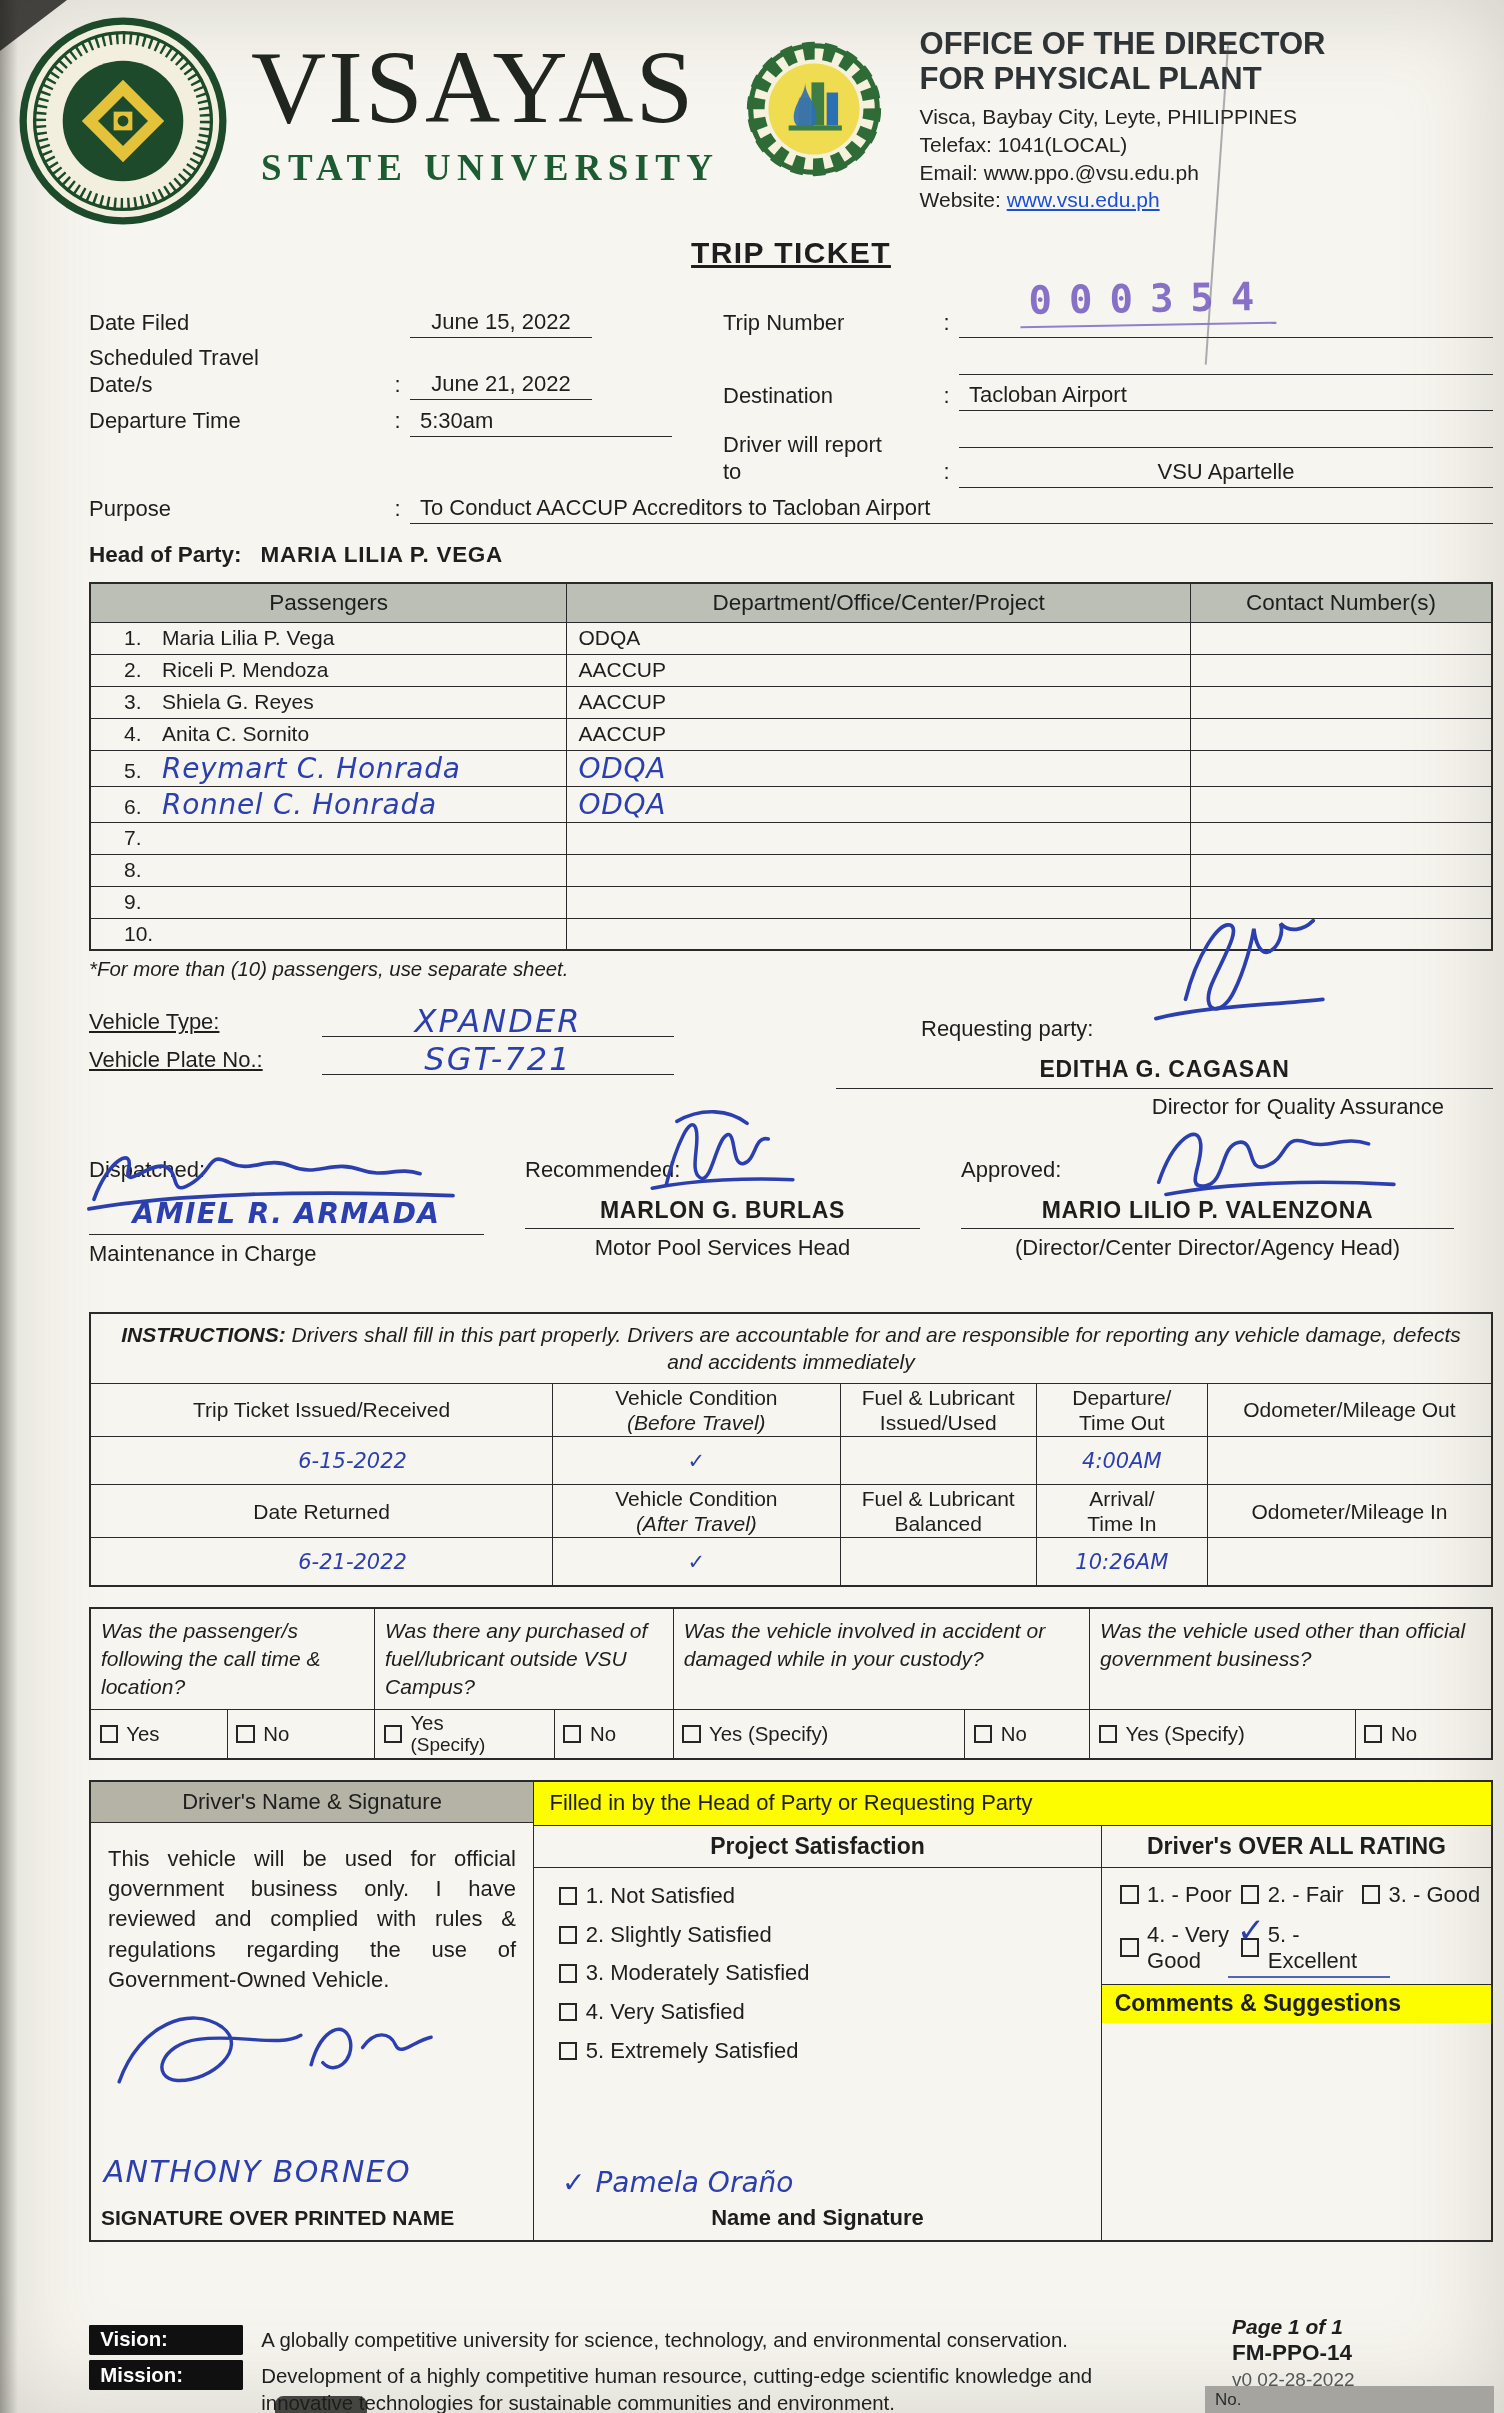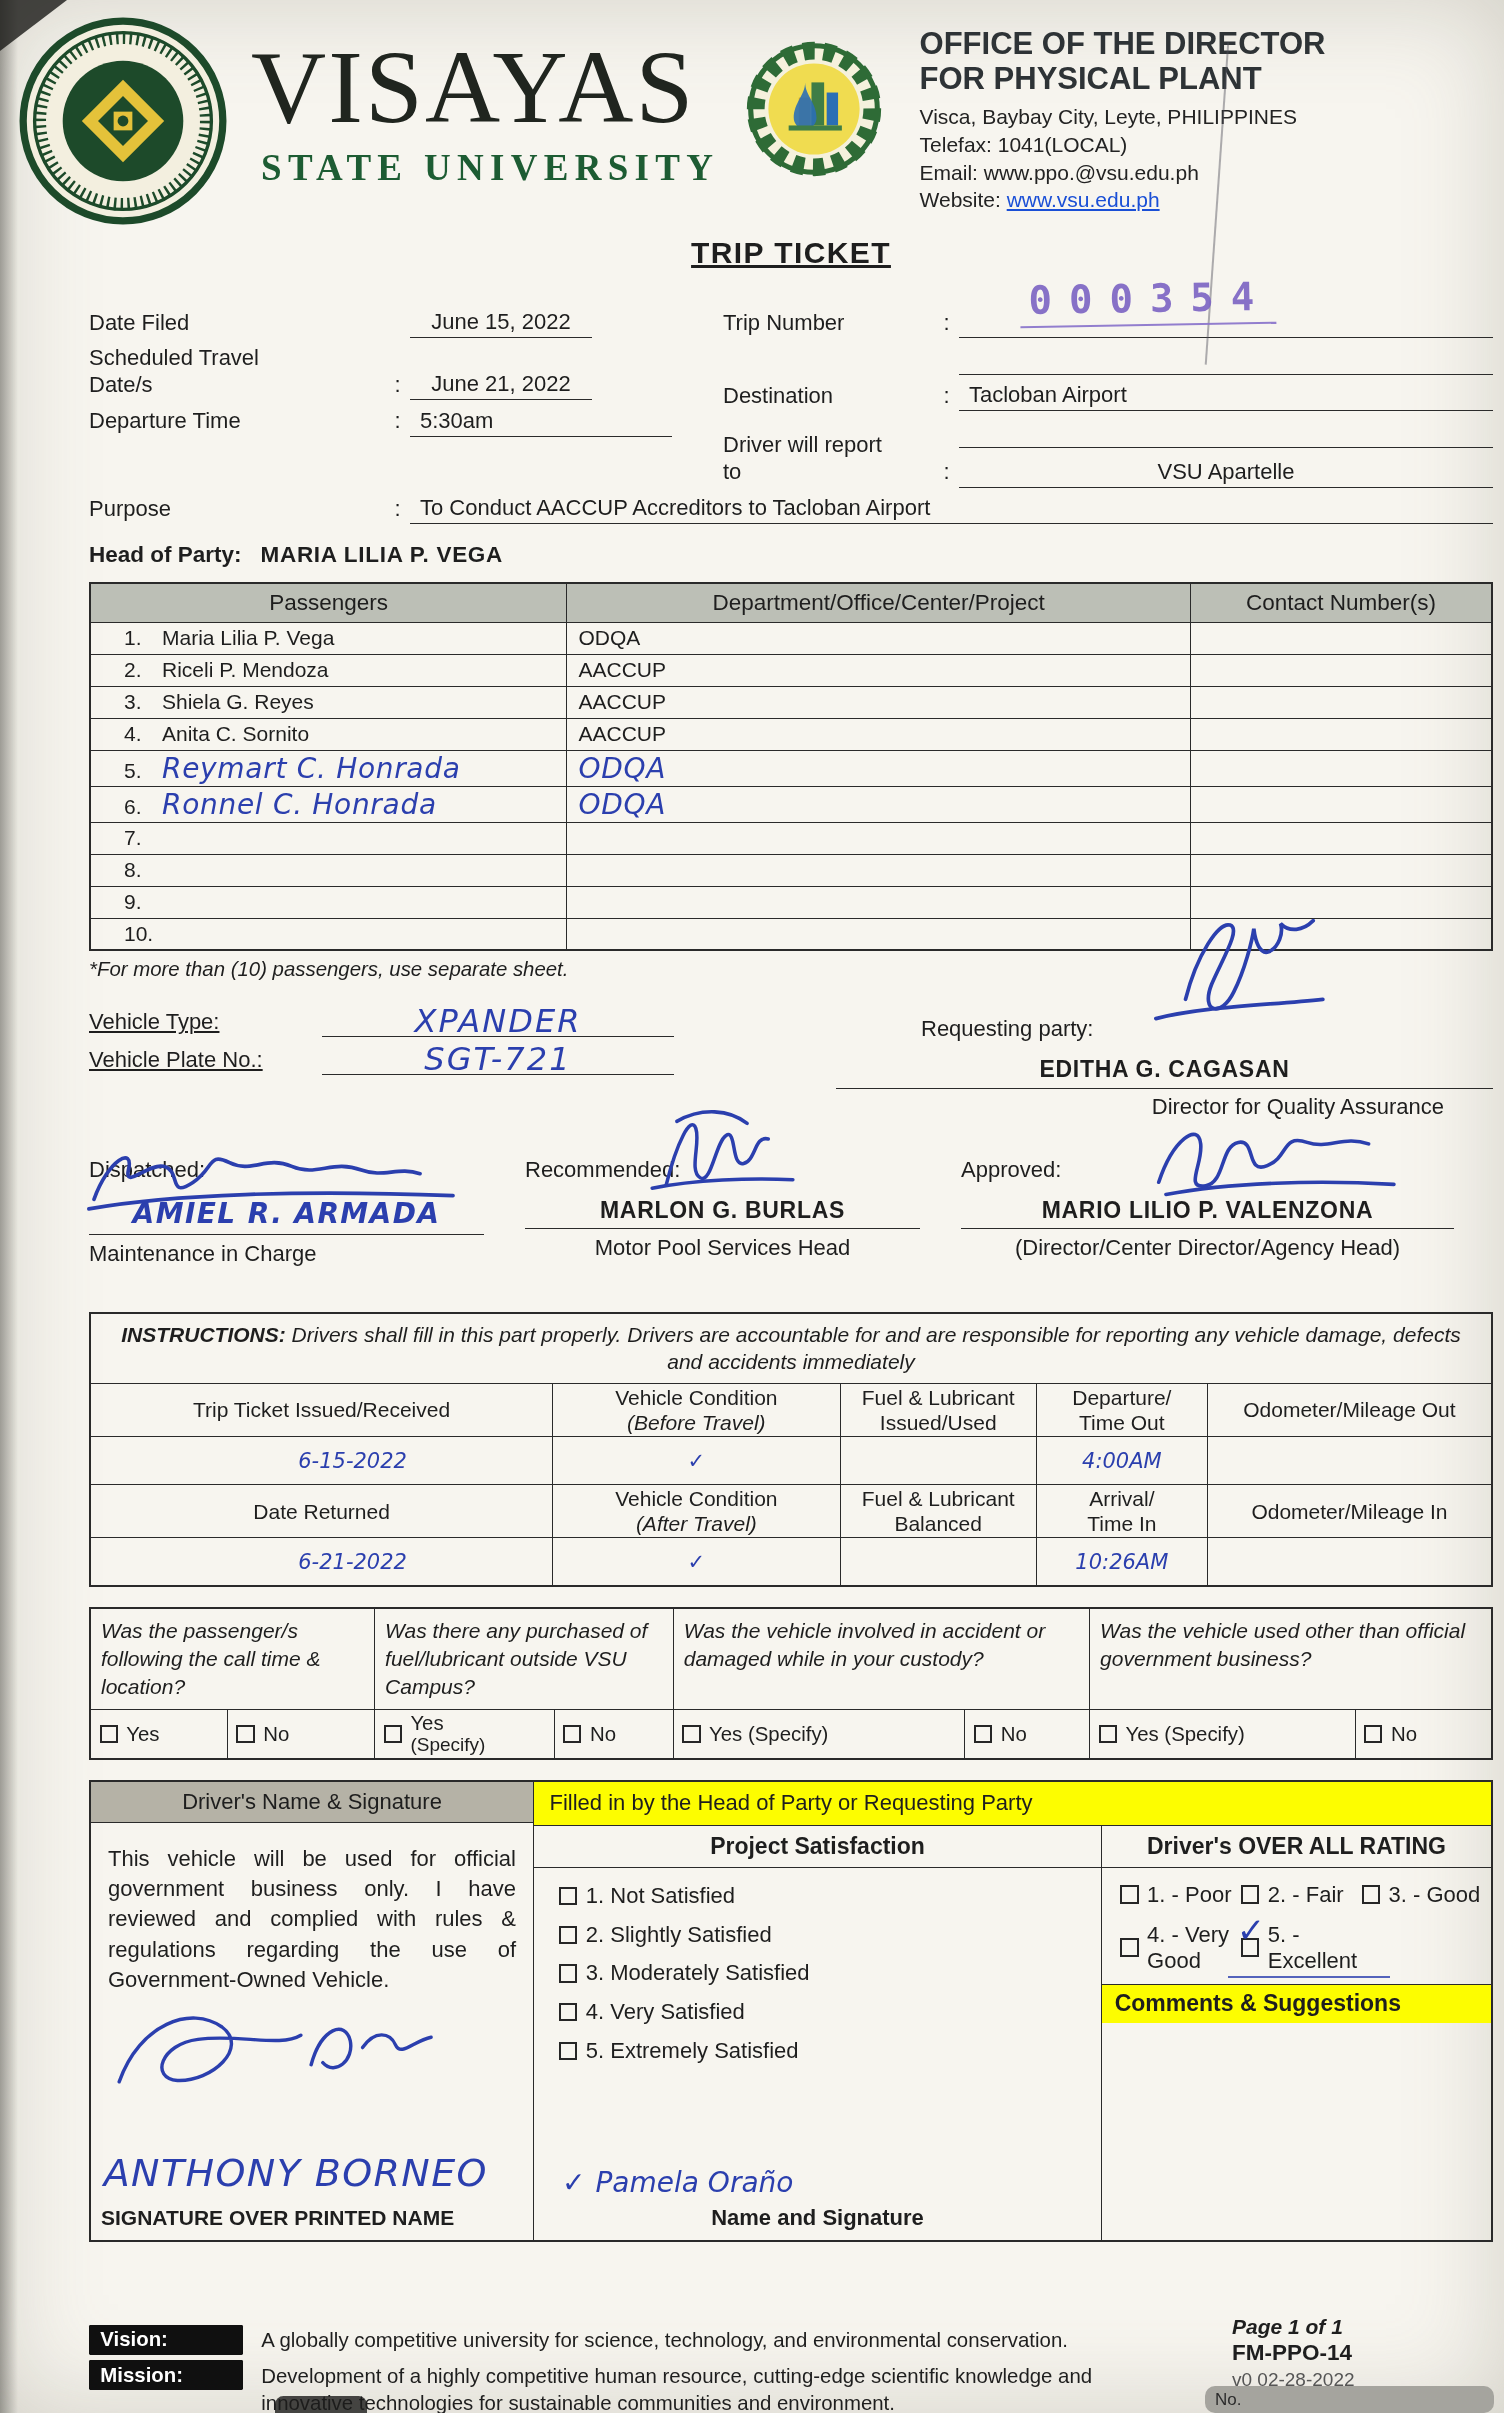--- a/index.html
+++ b/index.html
@@ -120,21 +120,21 @@
   .yn-text{font-size:20.4px;line-height:1.1;}
   .specify{display:block;font-size:19px;}
 
   
   .driver-block{display:flex;border:2.1px solid #2a2a2a;margin-top:20px;height:462px;}
   .db-left{width:443px;flex:none;border-right:1.4px solid #2a2a2a;display:flex;flex-direction:column;}
   .db-left-header{background:#b5b2a6;border-bottom:1.4px solid #2a2a2a;text-align:center;
      padding:7px;font-size:22px;}
   .db-statement{padding:21px 17px 7px 17px;font-size:22px;text-align:justify;line-height:1.38;}
   .db-sig{flex:1;position:relative;}
-  .db-handname{position:absolute;bottom:5px;left:12.7px;font-size:38px;letter-spacing:1.4px;}
+  .db-handname{position:absolute;bottom:11px;left:12.7px;font-size:30px;letter-spacing:1.4px;}
   .db-sig-label{font-weight:bold;padding:5.6px 10px 10px 10px;font-size:21px;}
   .db-right{flex:1;display:flex;flex-direction:column;}
   .db-filled-header{background:#fdfd00;border-bottom:1.4px solid #2a2a2a;padding:8.5px 15.5px;font-size:22px;}
   .db-right-body{display:flex;flex:1;min-height:0;}
   .db-service{width:568px;flex:none;border-right:1.4px solid #2a2a2a;display:flex;flex-direction:column;}
   .svc-header,.rating-header{font-weight:bold;font-size:23px;text-align:center;padding:7px;
      border-bottom:1.4px solid #2a2a2a;}
   .svc-list{padding:15.5px 0 0 25px;flex:1;}
   .svc-item{display:flex;align-items:center;margin-bottom:12.7px;font-size:22px;}
   .svc-name{padding:0 0 1.4px 28px;font-size:28px;display:flex;align-items:flex-end;gap:10px;}
@@ -153,21 +153,21 @@
   .footer{margin-top:83px;position:relative;font-size:20.4px;}
   .f-row{display:flex;align-items:flex-start;margin-bottom:5.6px;}
   .f-pill{background:#101010;color:#fff;font-weight:bold;width:154px;flex:none;
      padding:3.5px 0 3.5px 11.3px;margin-right:18.3px;border-radius:1.4px;}
   .f-text{line-height:1.32;padding-top:2.8px;width:916px;}
   .f-right{position:absolute;right:28px;top:-10px;width:233px;}
   .f-page{font-weight:bold;font-style:italic;font-size:21px;}
   .f-code{font-weight:bold;font-size:22.5px;margin-top:1.4px;}
   .f-ver{font-size:19px;color:#555;margin-top:2.8px;}
   .no-strip{position:absolute;right:10px;bottom:0;width:289px;height:27px;background:#a5a49e;
-     color:#2c2c2c;font-size:17px;padding:4.2px 0 0 10px;z-index:4;border-radius:10px;}
+     color:#2c2c2c;font-size:17px;padding:4.2px 0 0 10px;z-index:4;}
 </style>
 </head>
 <body>
 
 <div class="page">
   <div class="corner-tl"></div>
   <div class="edge-left"></div>
   <div class="smudge"></div>
 
   <div class="stamp">000354</div>

